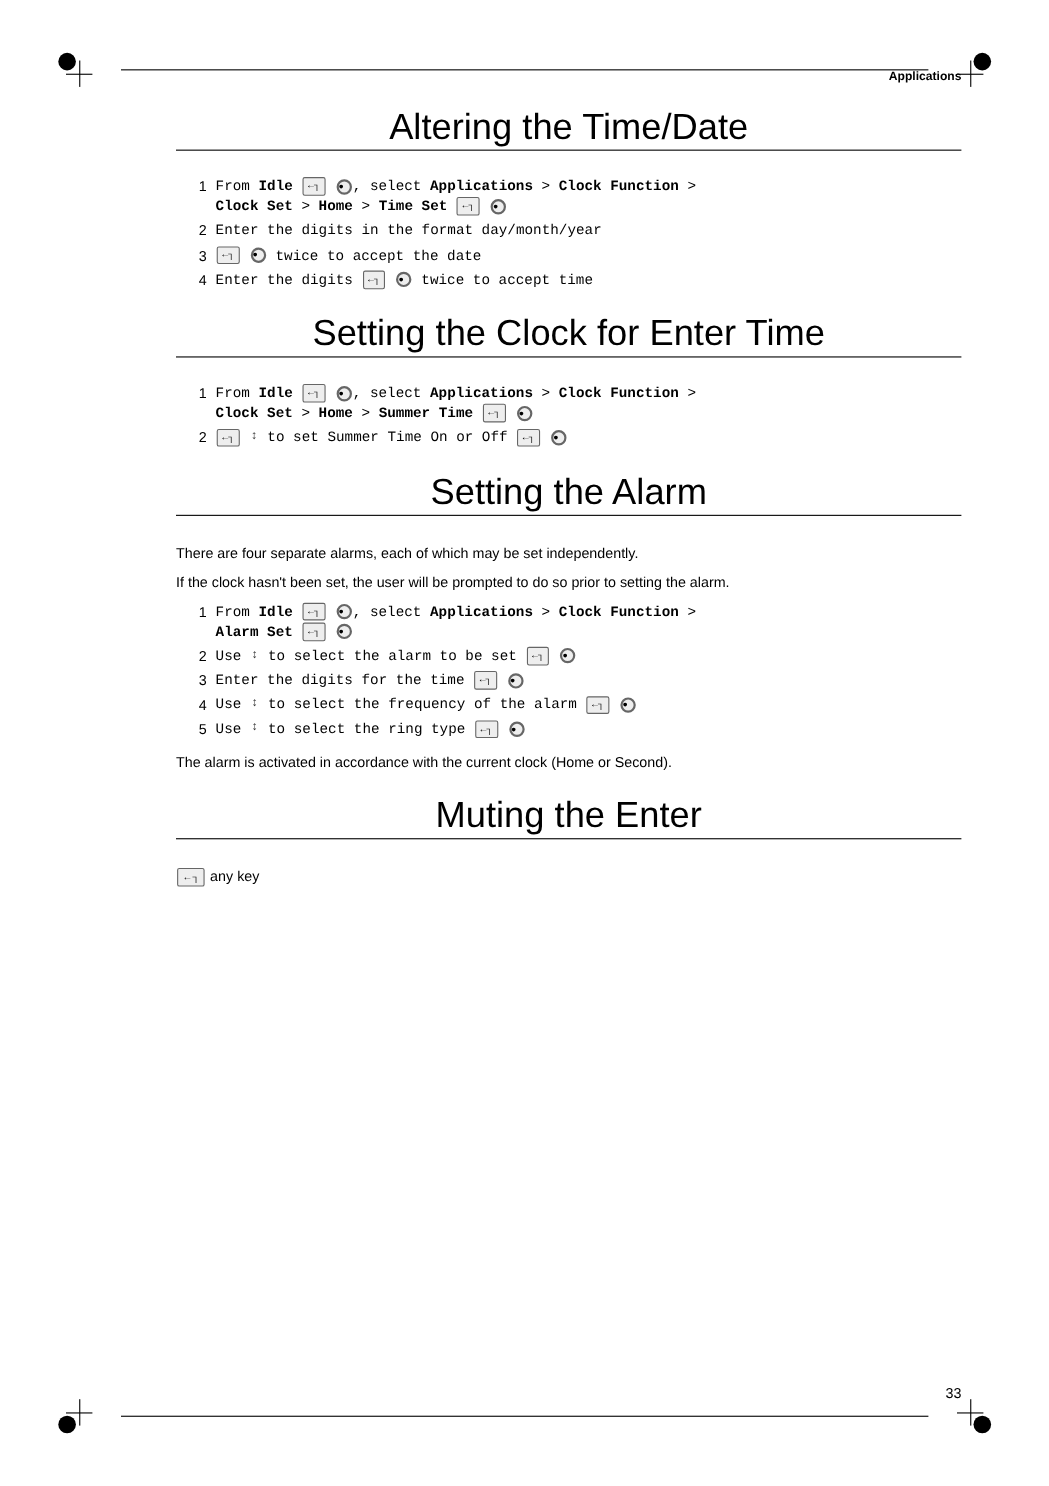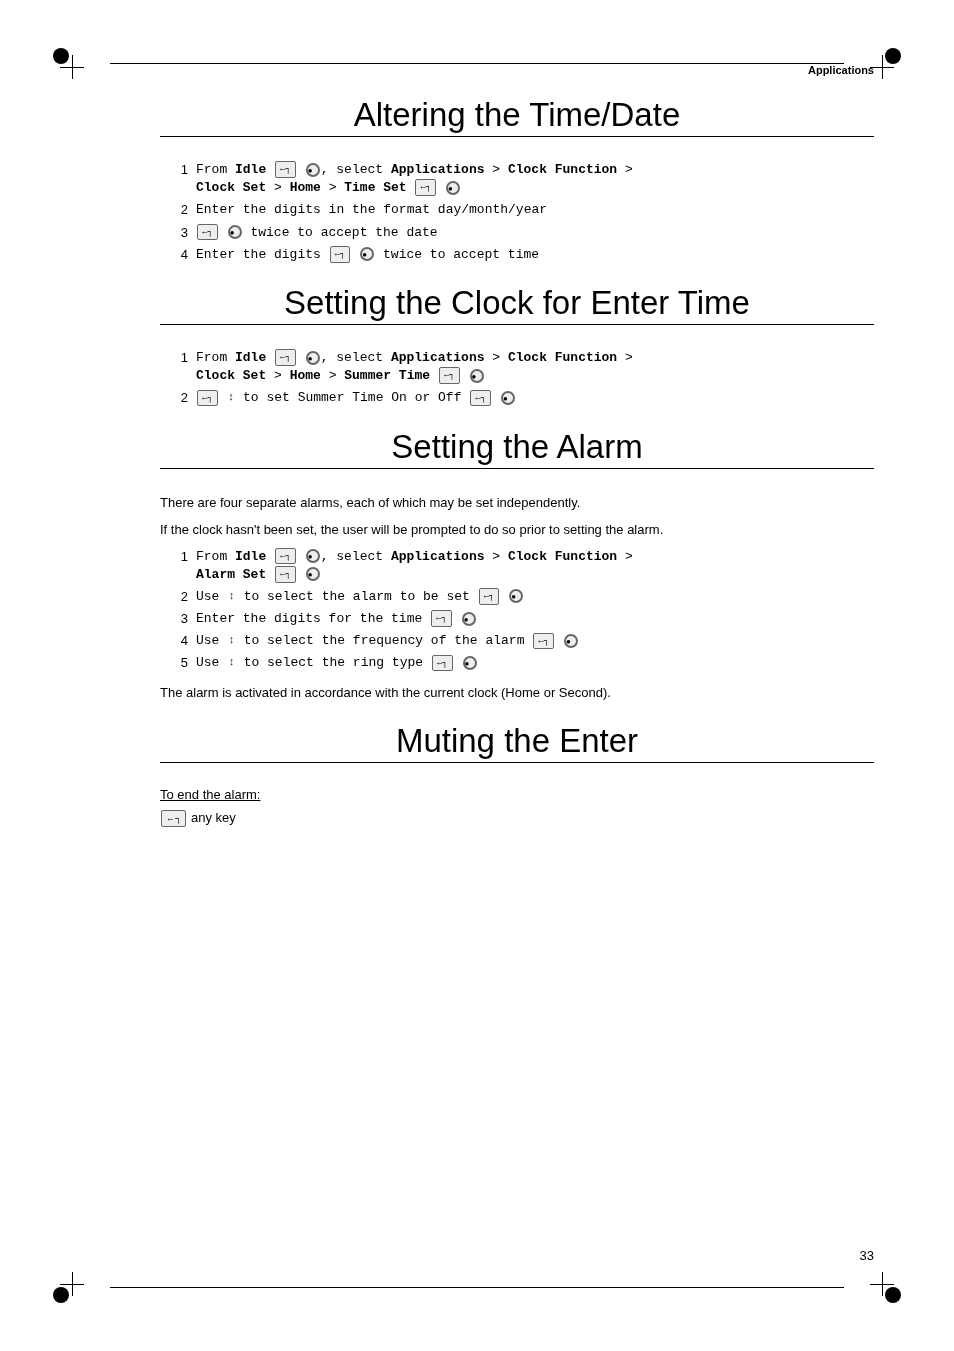--- a/index.html
+++ b/index.html
@@ -155,21 +155,21 @@
     .sub-heading {
       font-size: 13px;
       text-decoration: underline;
       margin-top: 12px;
       margin-bottom: 6px;
     }
 
     
     .page-number {
       position: absolute;
-      bottom: 88px;
+      bottom: 77px;
       right: 80px;
       font-size: 13px;
     }
 
     
     .nav-key {
       display: inline-block;
       border: 1px solid #666;
       border-radius: 2px;
       padding: 1px 4px;
@@ -356,21 +356,20 @@
             <span class="nav-key">←┐</span>
             <span class="ok-key">●</span>
           </span>
         </li>
       </ol>
       <p class="para">The alarm is activated in accordance with the current clock (Home or Second).</p>
     </div>
 
     <div>
       <div class="section-title">Muting the Enter</div>
-      <div class="sub-heading">To end the alarm:</div>
       <p class="para">
         <span class="nav-key">←┐</span>
         any key
       </p>
     </div>
 
   </div>
 
   <div class="page-number">33</div>
 

